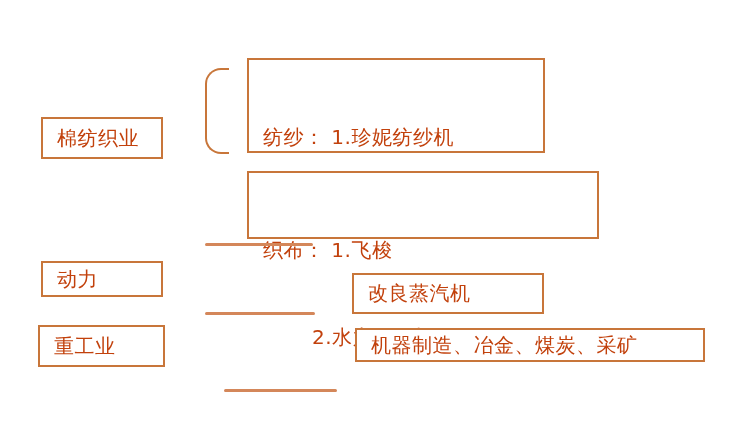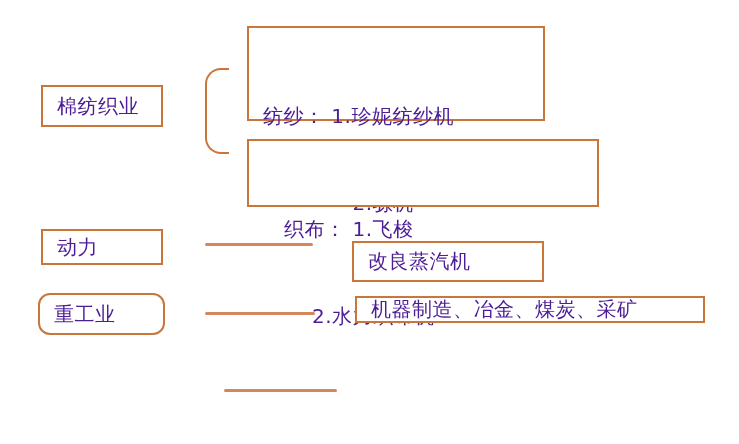--- a/index.html
+++ b/index.html
@@ -15,33 +15,33 @@
     width: 739px;
     height: 444px;
     background: #ffffff;
     overflow: hidden;
   }
   .box {
     position: absolute;
     box-sizing: border-box;
     border: 2px solid #c8763a;
     background: #ffffff;
-    color: #4c1d95;
+    color: #c2410c;
     display: flex;
     align-items: center;
     font-size: 20px;
     line-height: 1.45;
     letter-spacing: 0.5px;
     white-space: pre;
     padding-left: 14px;
+    margin-top: 32px;
   }
   .box.multiline {
     align-items: flex-start;
-    padding-top: 16px;
-    text-align: center;
+    padding-top: 5px;
   }
   .box .txt {
     display: block;
   }
   .connector {
     position: absolute;
     height: 0;
     border-top: 3px solid #d4875a;
     border-radius: 2px;
   }
@@ -86,23 +86,23 @@
   </div>
 
   <div class="box" style="left:41px; top:229px; width:122px; height:36px;">
     <span class="txt">动力</span>
   </div>
   <div class="connector" style="left:205px; top:243px; width:108px;"></div>
   <div class="box" style="left:352px; top:241px; width:192px; height:41px;">
     <span class="txt">改良蒸汽机</span>
   </div>
 
-  <div class="box" style="left:38px; top:293px; width:127px; height:42px;border-radius:12px;">
+  <div class="box" style="left:38px; top:293px; width:127px; height:42px;">
     <span class="txt">重工业</span>
   </div>
   <div class="connector" style="left:205px; top:312px; width:110px;"></div>
-  <div class="box" style="left:355px; top:296px; width:350px; height:27px;">
+  <div class="box" style="left:355px; top:296px; width:350px; height:34px;">
     <span class="txt">机器制造、冶金、煤炭、采矿</span>
   </div>
 
   <div class="connector" style="left:224px; top:389px; width:113px;"></div>
 
 </div>
 
 </body></html>

